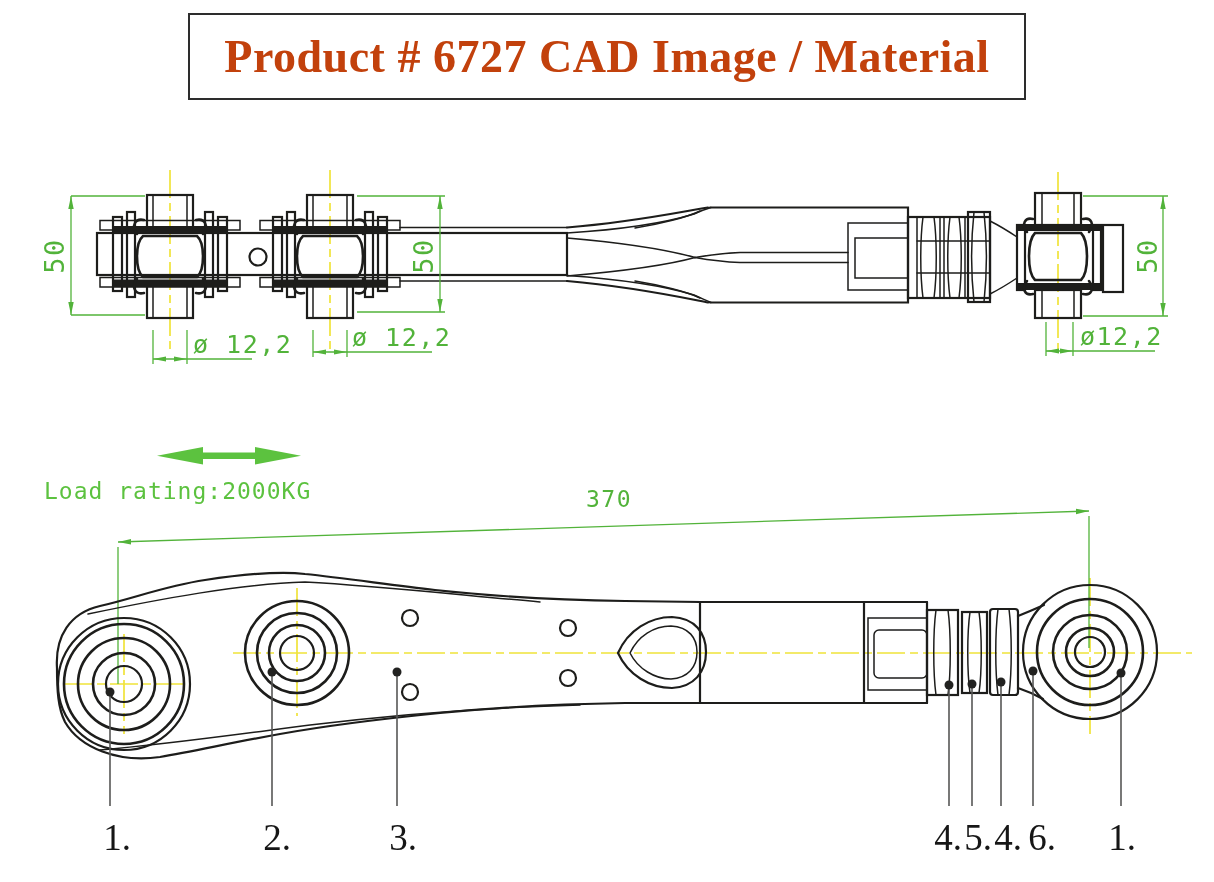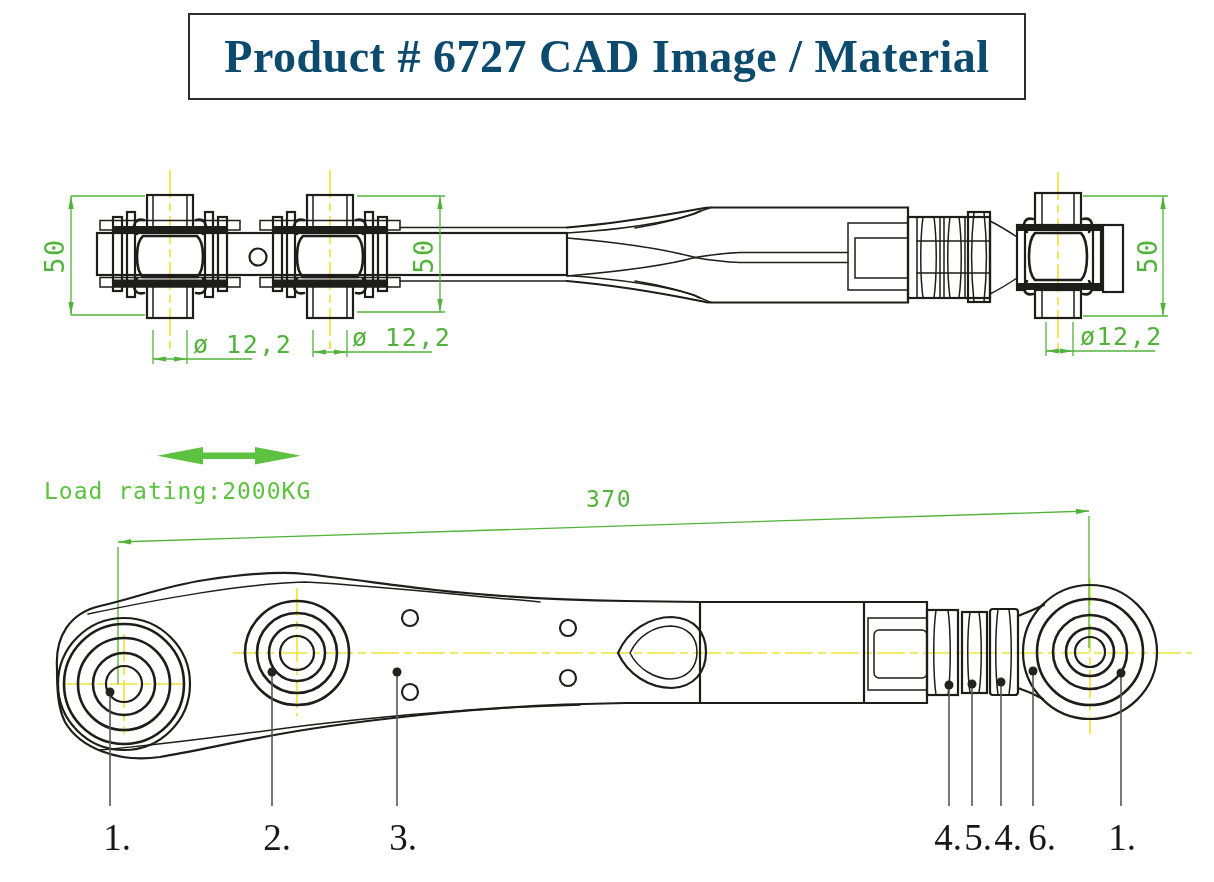--- a/index.html
+++ b/index.html
@@ -2,21 +2,21 @@
 <html><head>
 <meta charset="utf-8">
 <style>
   html,body{margin:0;padding:0;background:#ffffff;}
   .canvas{position:relative;width:1214px;height:882px;background:#ffffff;overflow:hidden;
           font-family:"Liberation Sans",sans-serif;}
   .title-box{position:absolute;left:188px;top:13px;width:838px;height:87px;
              border:2.5px solid #2d2d2d;box-sizing:border-box;
              display:flex;align-items:center;justify-content:center;}
   .title-text{font-family:"Liberation Serif",serif;font-weight:700;font-size:46px;
-              color:#0c4a6e;letter-spacing:0.5px;white-space:nowrap;}
+              color:#c2410c;letter-spacing:0.5px;white-space:nowrap;}
   svg{position:absolute;left:0;top:0;}
   .outline{stroke:#1d1d1b;fill:none;stroke-width:2.2;stroke-linecap:round;}
   .outline-thin{stroke:#1d1d1b;fill:none;stroke-width:1.5;stroke-linecap:round;}
   .outline-bold{stroke:#1d1d1b;fill:none;stroke-width:2.6;stroke-linecap:round;}
   .band{fill:#1d1d1b;stroke:none;}
   .dim{stroke:#52b33a;fill:none;stroke-width:1.3;}
   .dim-arrow{fill:#52b33a;stroke:none;}
   .dim-text{fill:#52b33a;font-family:"DejaVu Sans Mono",monospace;letter-spacing:1.5px;}
   .accent{fill:#5cc23f;stroke:none;}
   .accent-text{fill:#5cc23f;font-family:"DejaVu Sans Mono",monospace;letter-spacing:1px;}

